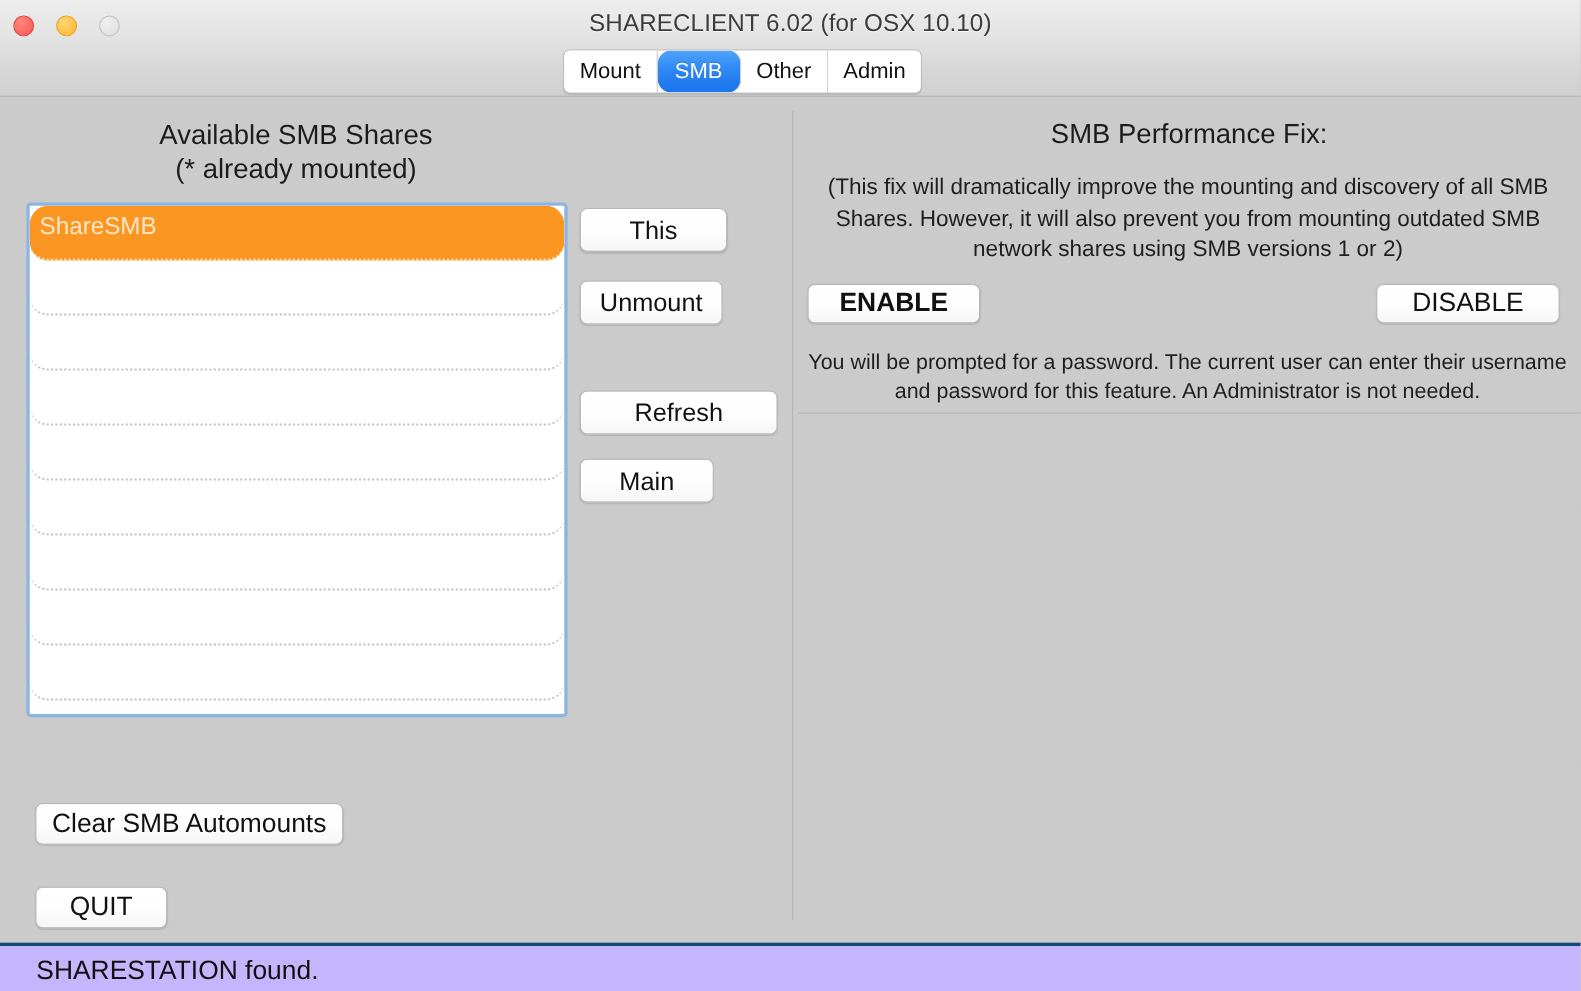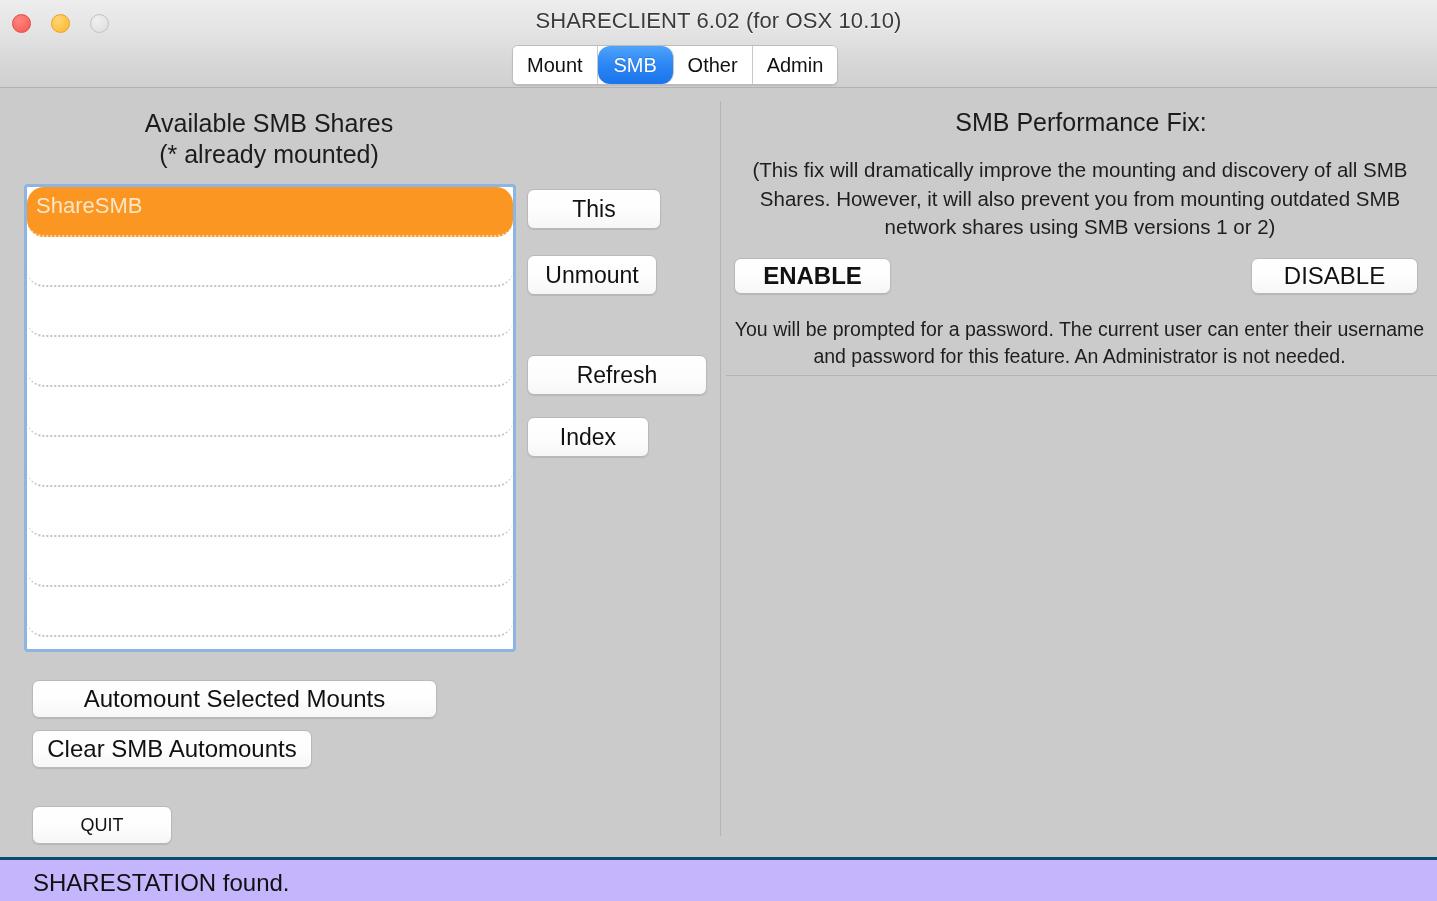--- a/index.html
+++ b/index.html
@@ -161,21 +161,21 @@
     cursor: default;
     user-select: none;
   }
   #btn-mount    { left: 527px; top: 100px; width: 134px; height: 40px; }
   #btn-unmount  { left: 527px; top: 166px; width: 130px; height: 40px; }
   #btn-refresh  { left: 527px; top: 266px; width: 180px; height: 40px; }
   #btn-index    { left: 527px; top: 328px; width: 122px; height: 40px; }
 
   #btn-automount { left: 32px; top: 591px; width: 405px; height: 38px; font-size: 24px; }
   #btn-clear     { left: 32px; top: 641px; width: 280px; height: 38px; font-size: 24px; }
-  #btn-quit      { left: 32px; top: 717px; width: 140px; height: 38px; font-size: 18px; text-align: center; }
+  #btn-quit      { left: 32px; top: 717px; width: 120px; height: 38px; font-size: 24px; text-align: center; }
 
   
   #v-divider {
     position: absolute;
     left: 720px;
     top: 12px;
     width: 1px;
     height: 735px;
     background: #b4b4b4;
   }
@@ -282,23 +282,22 @@
       <div class="share-row"></div>
       <div class="share-row"></div>
       <div class="share-row"></div>
       <div class="share-row"></div>
       <div class="share-row"></div>
     </div>
 
     <div class="btn" id="btn-mount">This</div>
     <div class="btn" id="btn-unmount">Unmount</div>
     <div class="btn" id="btn-refresh">Refresh</div>
-    <div class="btn" id="btn-index">Index</div>
-
-    <div class="btn" id="btn-automount">Automount Selected Mounts</div>
+    <div class="btn" id="btn-index">Main</div>
+
     <div class="btn" id="btn-clear">Clear SMB Automounts</div>
     <div class="btn" id="btn-quit">QUIT</div>
 
     <div id="v-divider"></div>
 
     <div id="right-header">SMB Performance Fix:</div>
     <div id="right-desc">(This fix will dramatically improve the mounting and discovery of all SMB Shares. However, it will also prevent you from mounting outdated SMB network shares using SMB versions 1 or 2)</div>
 
     <div class="btn" id="btn-enable">ENABLE</div>
     <div class="btn" id="btn-disable">DISABLE</div>

